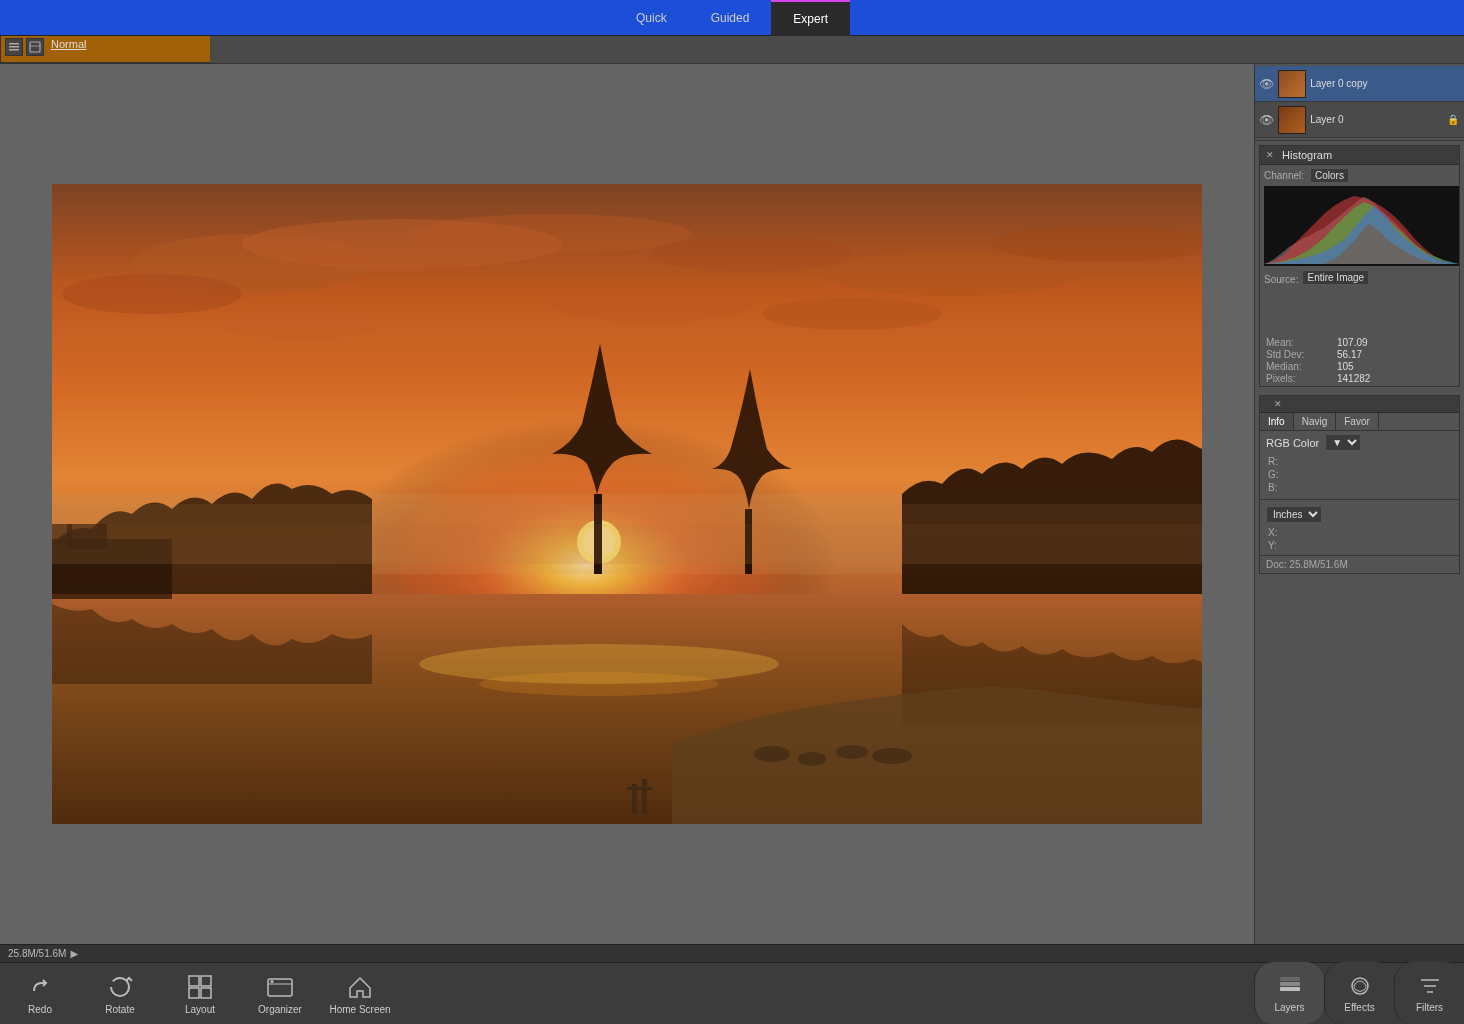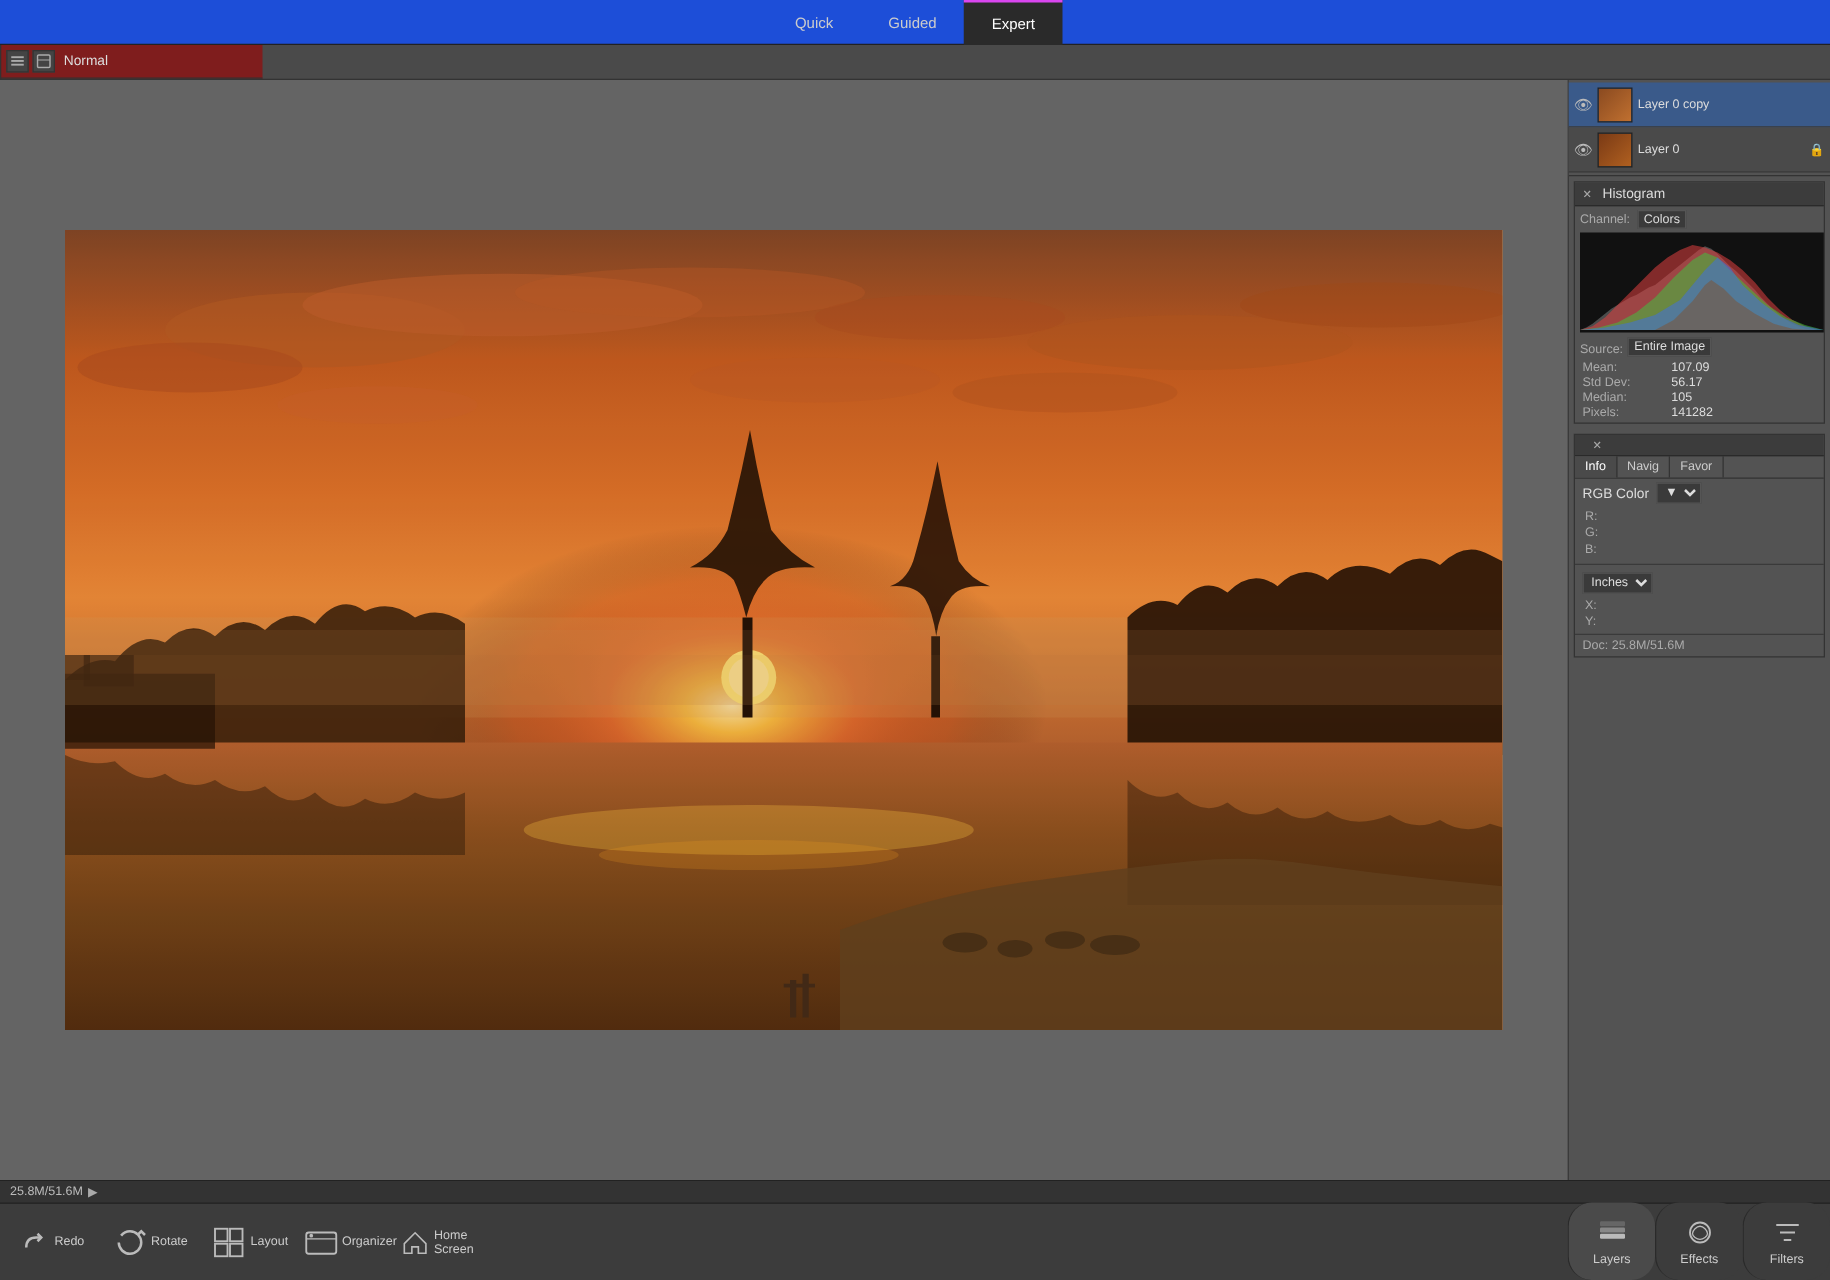--- a/index.html
+++ b/index.html
@@ -144,20 +144,21 @@
       position: relative;
       overflow: hidden;
     }
     .hist-stats {
       padding: 2px 6px;
       font-size: 10px;
       color: #ccc;
       display: grid;
       grid-template-columns: 70px 1fr;
       gap: 1px;
+      margin-top: 48px;
     }
     .hist-label { color: #aaa; }
     .hist-value { color: #ddd; }
 
     
     #info-panel {
       background: #535353;
       border: 1px solid #333;
       margin: 4px;
     }
@@ -228,21 +229,21 @@
       top: 0; left: 0; right: 0;
       height: 18px;
       background: #333;
       display: flex; align-items: center; padding: 0 8px;
       font-size: 10px; color: #bbb;
       border-bottom: 1px solid #222;
     }
     #status-arrow { cursor: pointer; color: #aaa; margin-left: 4px; }
 
     .bottom-tool {
-      display: flex; flex-direction: row; align-items: center; justify-content: center;
+      display: flex; flex-direction: column; align-items: center; justify-content: center;
       width: 80px; height: 62px; margin-top: 18px;
       cursor: pointer; color: #ccc; font-size: 10px; gap: 3px;
     }
     .bottom-tool svg { width: 28px; height: 28px; }
     .bottom-tool span { font-size: 10px; color: #ccc; }
 
     
     #bottom-right-icons {
       position: absolute; right: 0; bottom: 0;
       height: 62px; margin-top: 18px;
@@ -271,21 +272,21 @@
 <body>
 
 <div id="top-bar">
   <button class="tab-btn">Quick</button>
   <button class="tab-btn">Guided</button>
   <button class="tab-btn active">Expert</button>
 </div>
 
 <div style="display:flex; width:100%; height:28px; background:#4a4a4a; border-bottom:1px solid #333;">
 
-  <div style="width:210px; background:#7f1d1d; display:flex; align-items:center; padding:2px 4px; gap:3px; border-left:1px solid #333; border-bottom:1px solid #333;">
+  <div style="width:210px; background:#a16207; display:flex; padding:2px 4px; gap:3px; border-left:1px solid #333; border-bottom:1px solid #333;text-decoration:underline;">
 
     <div style="width:18px;height:18px;background:#444;border:1px solid #333;display:flex;align-items:center;justify-content:center;cursor:pointer;">
       <svg width="12" height="12" viewBox="0 0 12 12">
           <rect x="1" y="2" width="10" height="1.5" fill="#aaa"></rect>
           <rect x="1" y="5" width="10" height="1.5" fill="#aaa"></rect>
           <rect x="1" y="8" width="10" height="1.5" fill="#aaa"></rect>
         </svg>
     </div>
     <div style="width:18px;height:18px;background:#444;border:1px solid #333;display:flex;align-items:center;justify-content:center;cursor:pointer;">
       <svg width="12" height="12" viewBox="0 0 12 12">

